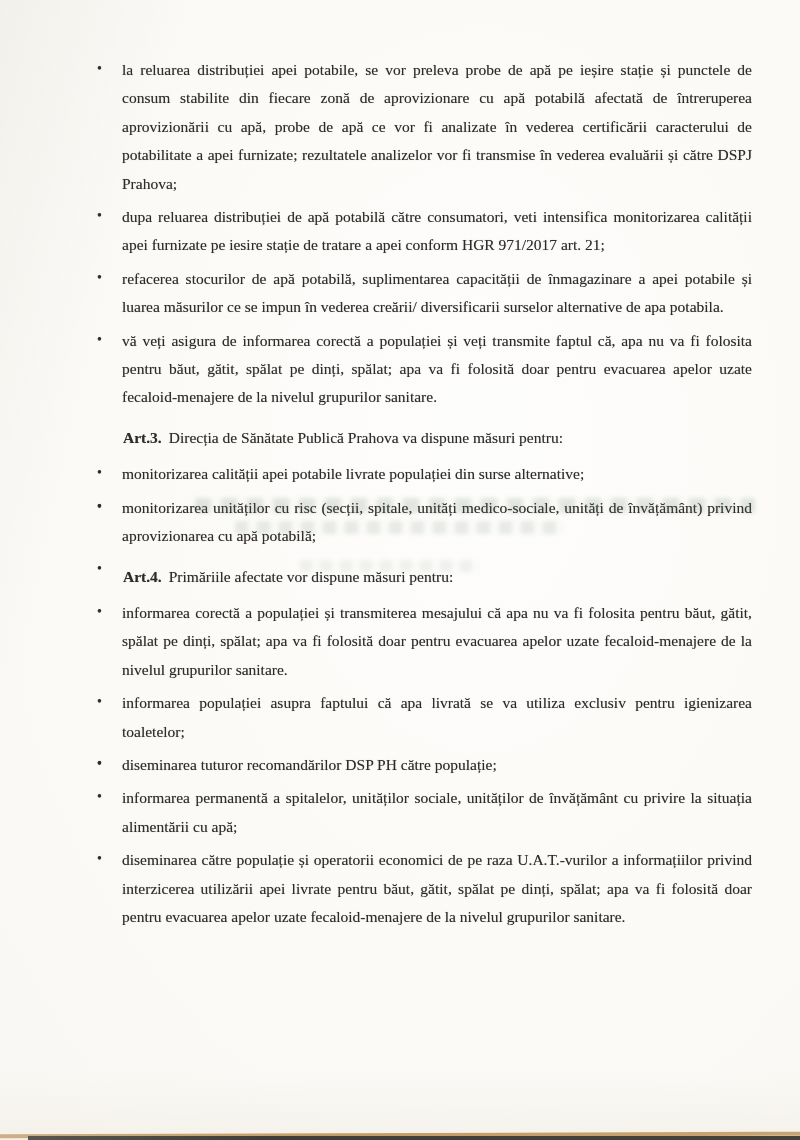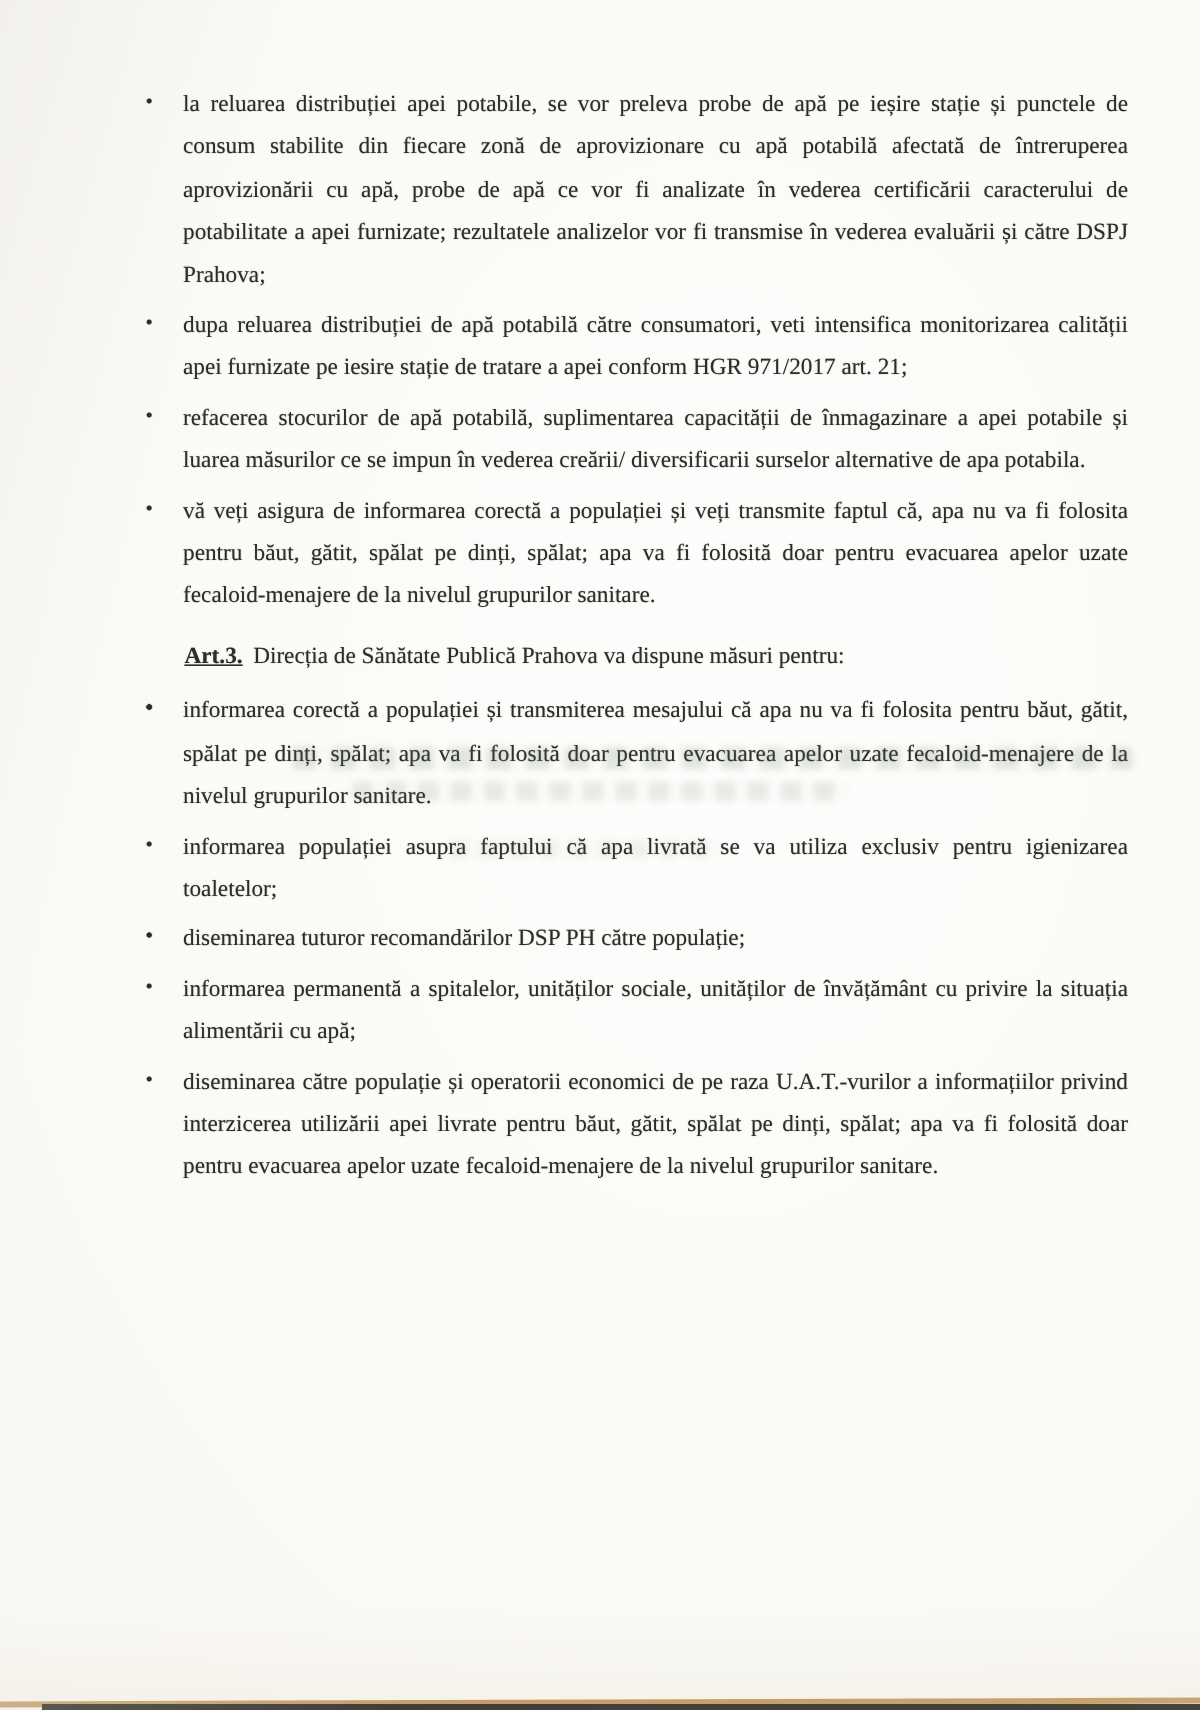--- a/index.html
+++ b/index.html
@@ -50,21 +50,20 @@
     left: 2px;
     top: -1px;
     font-size: 14px;
   }
   p.art-heading {
     margin: 12px 0 8px 28px;
     text-align: left;
   }
   .art-label {
     font-weight: bold;
-    text-decoration: underline;
     margin-right: 7px;
   }
   
   .bleed {
     position: absolute;
     pointer-events: none;
     filter: blur(2.2px);
     opacity: 0.45;
   }
   .bleed-1 {
@@ -123,32 +122,37 @@
     </li>
   </ul>
 
   <p class="art-heading">
     <span class="art-label">Art.3.</span><span>Direcția de Sănătate Publică Prahova va dispune măsuri pentru:</span>
   </p>
 
   <ul class="bullet-list">
     <li class="bullet">
       <span class="dot">•</span>
+      <span>monitorizarea calității apei potabile livrate populației din surse alternative;</span>
     </li>
     <li class="bullet">
       <span class="dot">•</span>
     </li>
     <li class="bullet">
       <span class="dot">•</span>
+      <span>monitorizarea unităților cu risc (secții, spitale, unități medico-sociale, unități de învățământ) privind aprovizionarea cu apă potabilă;</span>
     </li>
     <li class="bullet">
       <span class="dot">•</span>
     </li>
   </ul>
 
+  <p class="art-heading">
+    <span class="art-label">Art.4.</span><span>Primăriile afectate vor dispune măsuri pentru:</span>
+  </p>
 
   <ul class="bullet-list">
     <li class="bullet">
       <span class="dot">•</span>
       <span>informarea corectă a populației și transmiterea mesajului că apa nu va fi folosita pentru băut, gătit, spălat pe dinți, spălat; apa va fi folosită doar pentru evacuarea apelor uzate fecaloid-menajere de la nivelul grupurilor sanitare.</span>
     </li>
     <li class="bullet">
       <span class="dot">•</span>
       <span>informarea populației asupra faptului că apa livrată se va utiliza exclusiv pentru igienizarea toaletelor;</span>
     </li>

